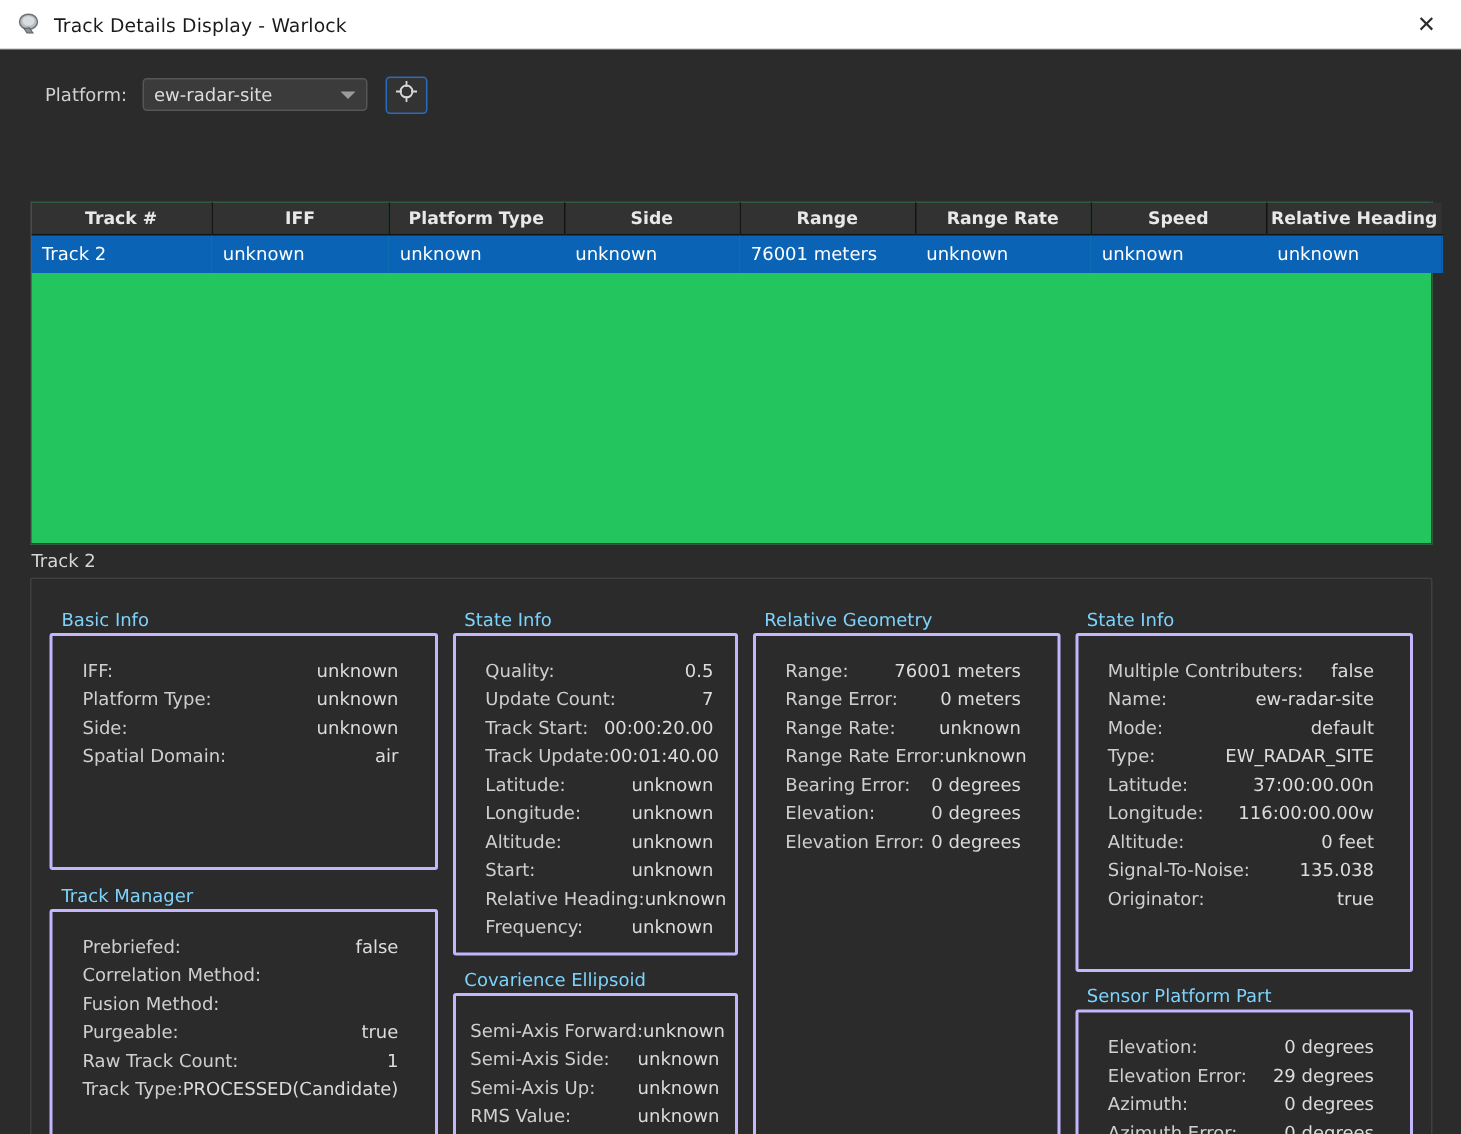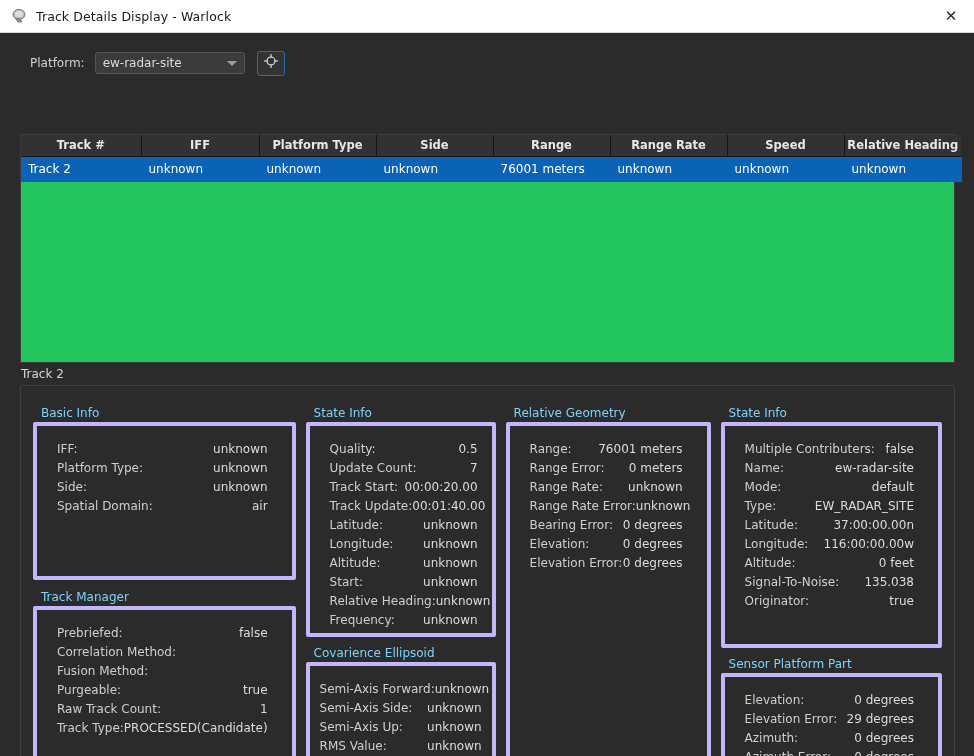--- a/index.html
+++ b/index.html
@@ -98,21 +98,21 @@
   .col-geom  { width: 205px; }
   .col-sensor{ width: 236px; }
 
   
   .grp { position: relative; margin-top: 14px; }
   .grp-title {
     position: absolute; left: 8px; top: -16px;
     font-size: 12px; color: #7dd3fc; white-space: nowrap;
   }
   .grp-body {
-    border: 4px solid #c4b5fd; border-radius: 2px;
+    border: 2px solid #c4b5fd; border-radius: 2px;
     padding: 12px 10px 10px 10px;
   }
 
   
   .kv { display: flex; font-size: 12px; line-height: 19px; color: #cfcfcf; }
   .kv .k { flex: 0 0 auto; white-space: nowrap; }
   .kv .v { flex: 1 1 auto; text-align: right; white-space: nowrap; color: #dcdcdc; }
   .kv-list { padding: 2px 4px 2px 10px; }
   .kv-list.indent-r { padding-right: 14px; }
 </style>

